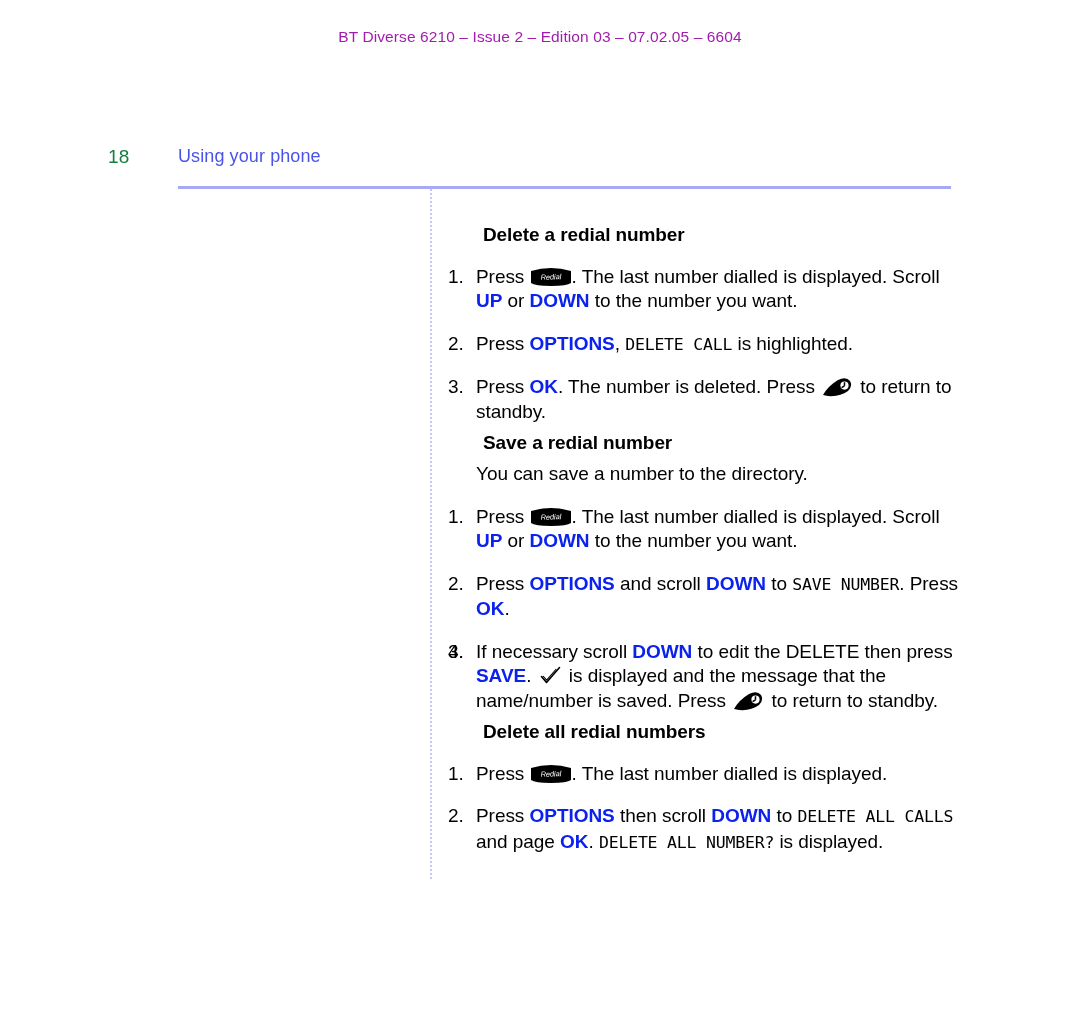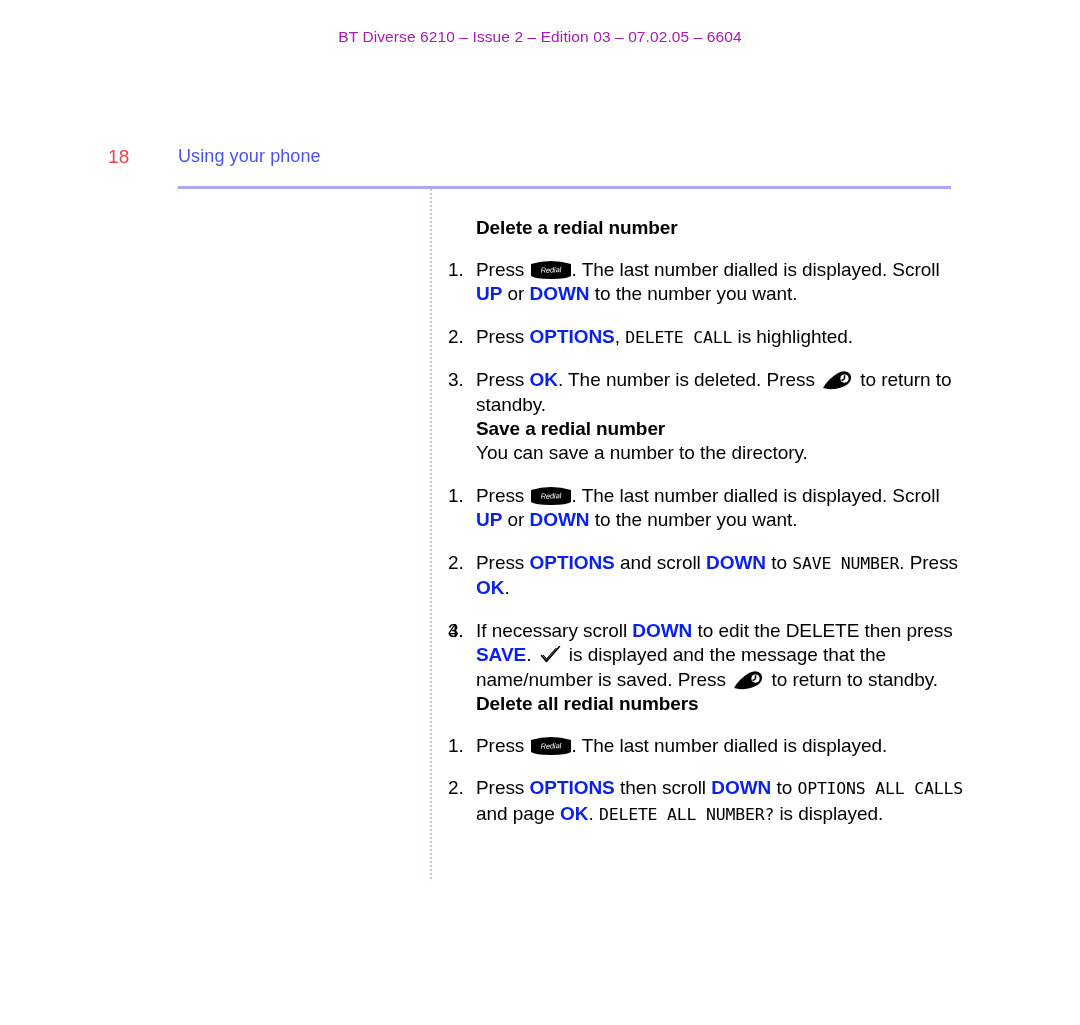--- a/index.html
+++ b/index.html
@@ -34,21 +34,21 @@
     top: 146px;
     left: 0;
     width: 1080px;
     height: 28px;
   }
   .page-number {
     position: absolute;
     left: 108px;
     top: 0;
     font-size: 19px;
-    color: #ef4444;
+    color: #15803d;
     letter-spacing: 0.2px;
   }
   .section-title {
     position: absolute;
     left: 178px;
     top: 0;
     font-size: 18px;
     color: #4a53e8;
     letter-spacing: 0.1px;
   }
@@ -74,21 +74,21 @@
 
   
   .content {
     position: absolute;
     left: 448px;
     top: 216px;
     width: 520px;
   }
 
   h2.heading {
-    margin: 0;
+    margin: 7px;
     padding: 0 0 0 28px;
     font-size: 19px;
     font-weight: bold;
     letter-spacing: -0.1px;
     line-height: 1.25;
   }
   .block-gap-top   { margin-top: 30px; }
   .block-gap-small { margin-top: 18px; }
 
   ol.steps {
@@ -206,15 +206,15 @@
               <circle cx="22.5" cy="8.6" r="4.1" fill="#ffffff"></circle>
               <path d="M22.5 5.2 L22.5 8.8 M22.5 8.8 L19.6 10.6" stroke="#000000" stroke-width="1.5" fill="none"></path>
             </svg></span><span> to return to standby.</span></span></li>
     </ol>
     <h2 class="heading block-gap-top">Delete all redial numbers</h2>
     <ol class="steps">
       <li><span class="num">1.</span><span><span>Press </span><span class="icon icon-redial"><svg viewBox="0 0 40 18" width="40" height="18">
               <path d="M0 3 Q20 -3 40 3 L40 15 Q36 18 20 18 Q4 18 0 15 Z" fill="#000000"></path>
               <text x="20" y="11.5" fill="#ffffff" font-size="7.4" font-style="italic" font-family="Liberation Sans, sans-serif" text-anchor="middle" transform="rotate(-2 20 11.5)">Redial</text>
             </svg></span><span>. The last number dialled is displayed.</span></span></li>
-      <li><span class="num">2.</span><span><span>Press </span><span class="key">OPTIONS</span><span> then scroll </span><span class="key">DOWN</span><span> to </span><span class="lcd">OPTIONS ALL CALLS</span><span> and page </span><span class="key">OK</span><span>. </span><span class="lcd">DELETE ALL NUMBER?</span><span> is displayed.</span></span></li>
+      <li><span class="num">2.</span><span><span>Press </span><span class="key">OPTIONS</span><span> then scroll </span><span class="key">DOWN</span><span> to </span><span class="lcd">DELETE ALL CALLS</span><span> and page </span><span class="key">OK</span><span>. </span><span class="lcd">DELETE ALL NUMBER?</span><span> is displayed.</span></span></li>
     </ol>
   </div>
 
 </body></html>

